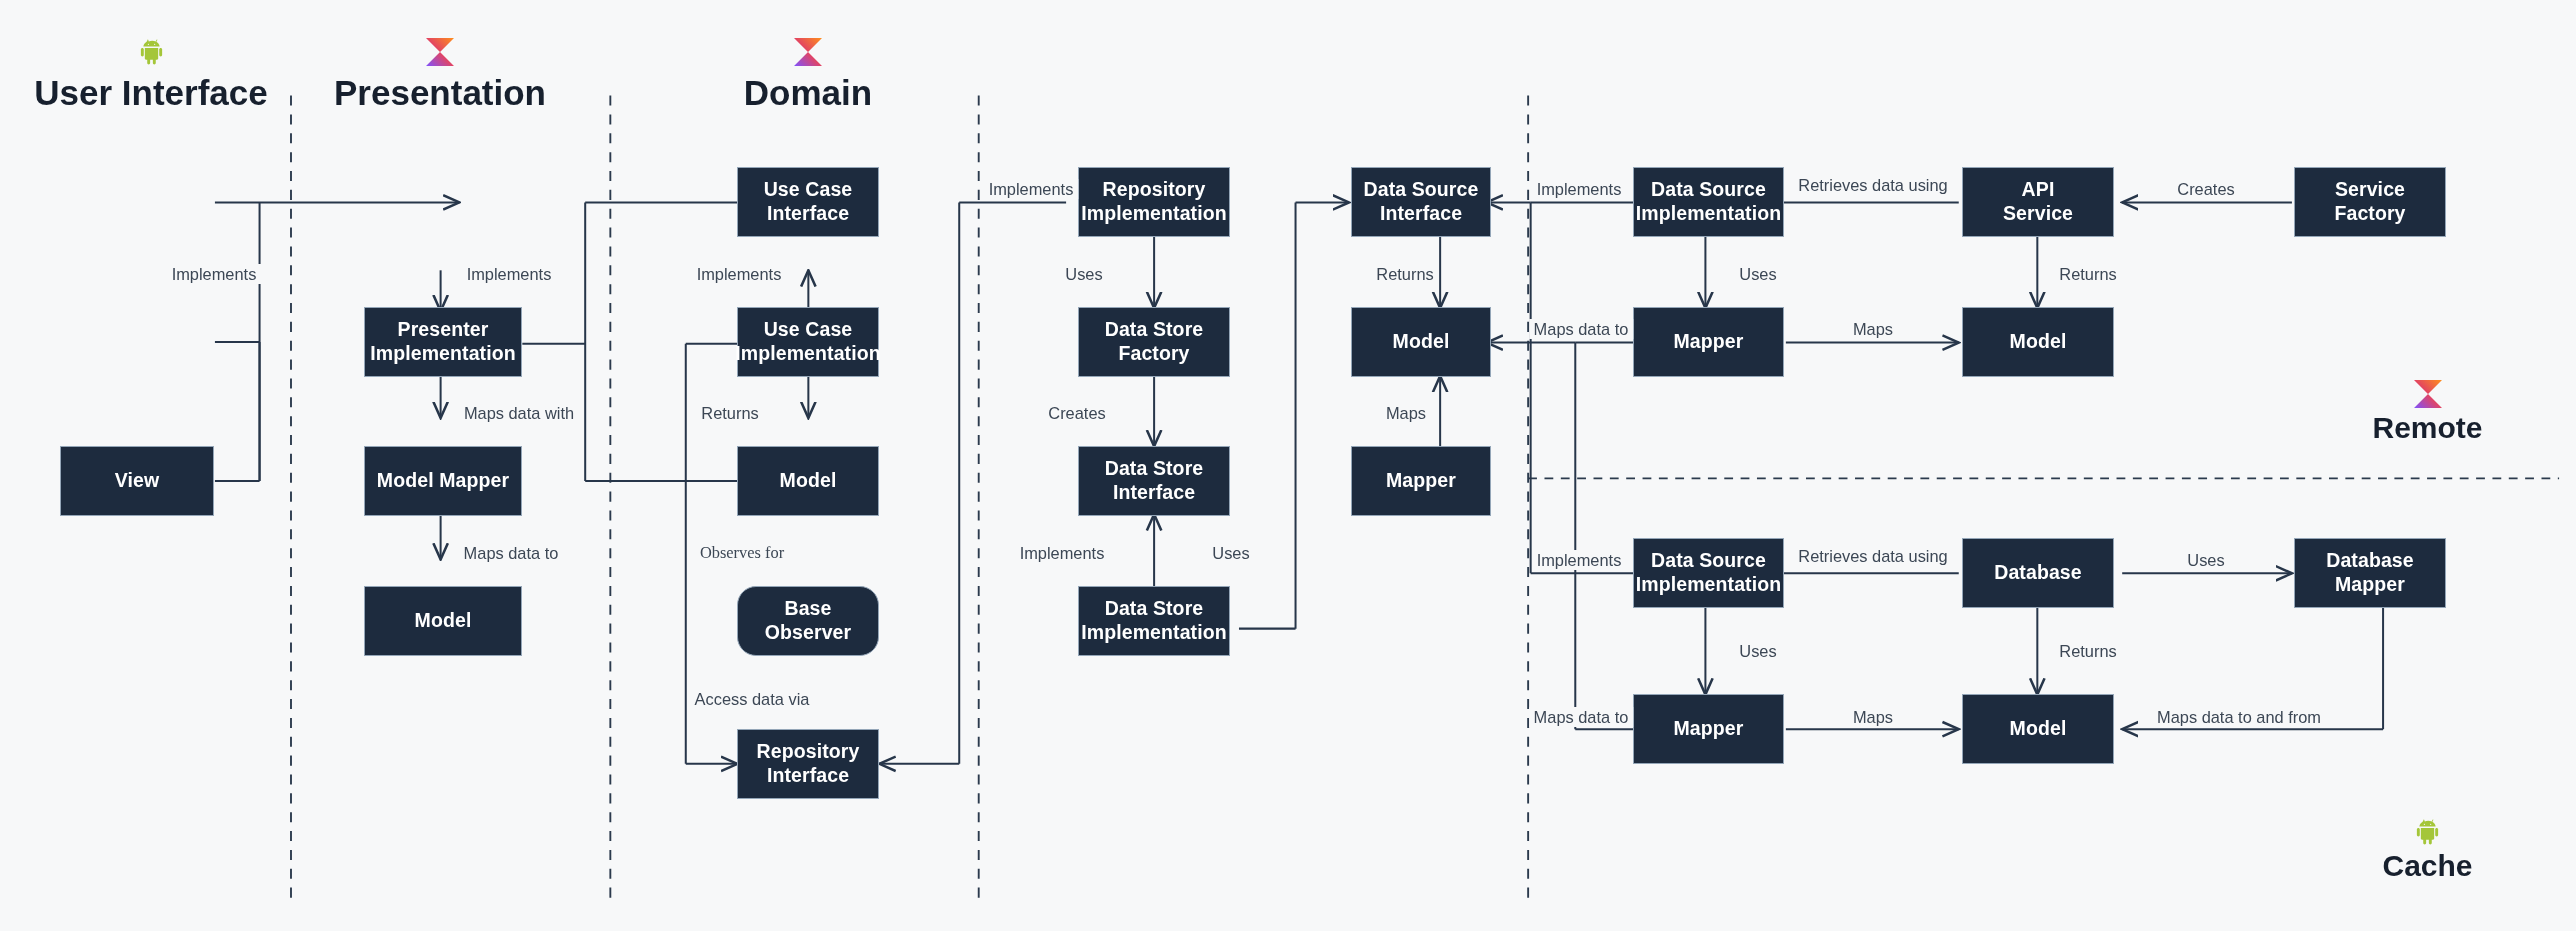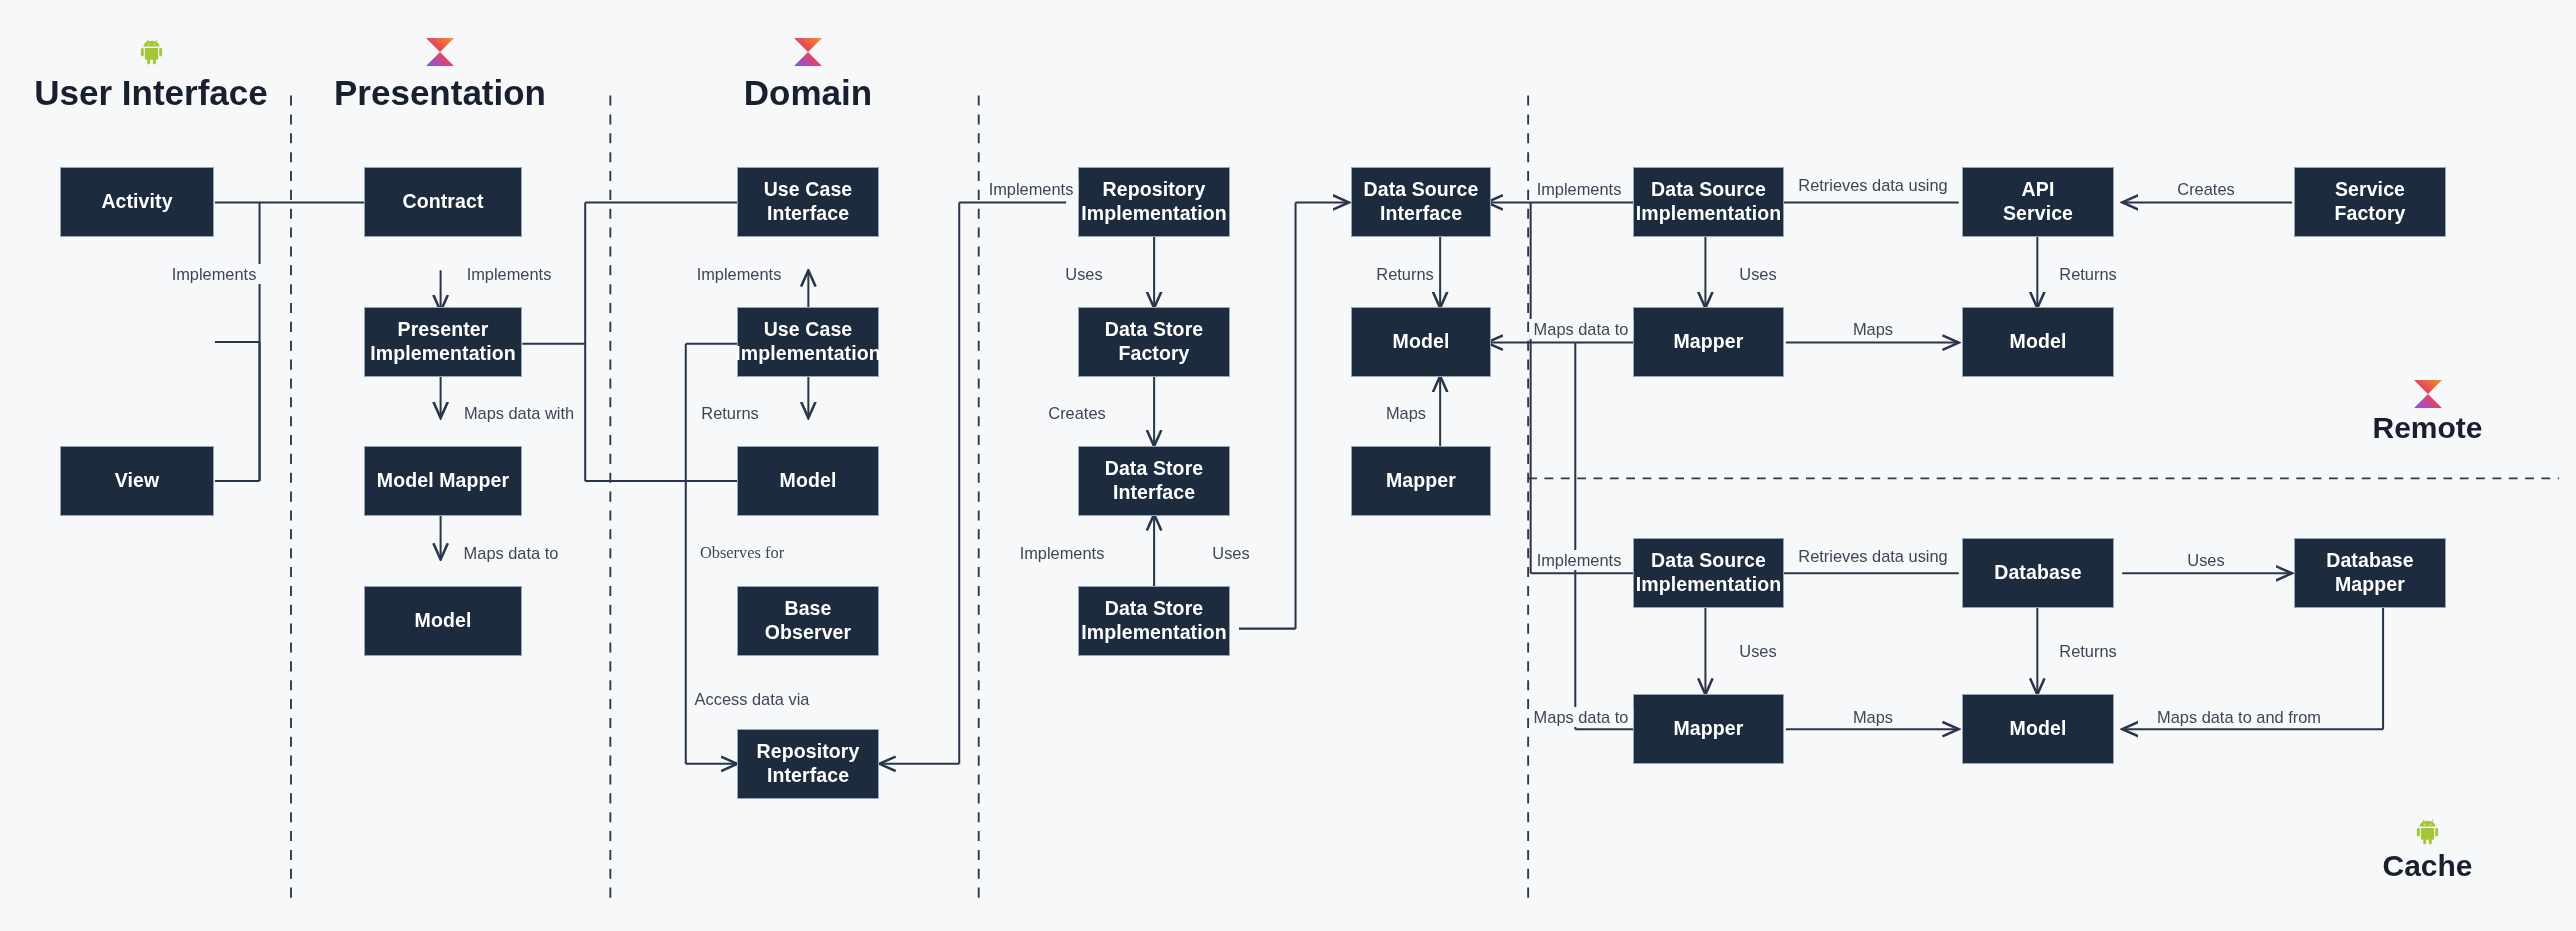--- a/index.html
+++ b/index.html
@@ -230,50 +230,44 @@
           <path d="M20.8,9.1c0.8,0,1.4,0.6,1.4,1.4v5.3c0,0.8-0.6,1.4-1.4,1.4s-1.4-0.6-1.4-1.4v-5.3C19.4,9.7,20,9.1,20.8,9.1z"></path>
           <path d="M8.2,1.5L7.3,3.2C5.6,4.2,4.4,5.8,4.2,7.7h15.6c-0.2-1.9-1.4-3.5-3.1-4.5l0.9-1.7c0.1-0.2,0-0.4-0.2-0.5 c-0.2-0.1-0.4,0-0.5,0.2l-0.9,1.8c-1-0.4-2.1-0.7-3.3-0.7s-2.3,0.3-3.3,0.7L8.8,1.2C8.7,1,8.5,0.9,8.3,1C8.2,1.1,8.1,1.3,8.2,1.5z"></path>
         </g>
         <circle cx="9" cy="5.6" r="0.6" fill="#f7f8f9"></circle>
         <circle cx="15" cy="5.6" r="0.6" fill="#f7f8f9"></circle>
       </svg>
     </span>
     <span class="htitle">Cache</span>
   </div>
 
-  <div class="node" style="left:60px;top:167px;width:154px;height:70px;">
-    <span>Activity</span>
-    </div>
   <div class="node" style="left:60px;top:446px;width:154px;height:70px;">
     <span>View</span>
     </div>
 
-  <div class="node" style="left:364px;top:167px;width:158px;height:70px;">
-    <span>Contract</span>
-    </div>
   <div class="node" style="left:364px;top:307px;width:158px;height:70px;">
     <span>Presenter<br>Implementation</span>
     </div>
   <div class="node" style="left:364px;top:446px;width:158px;height:70px;">
     <span>Model Mapper</span>
     </div>
   <div class="node" style="left:364px;top:586px;width:158px;height:70px;">
     <span>Model</span>
     </div>
 
   <div class="node" style="left:737px;top:167px;width:142px;height:70px;">
     <span>Use Case<br>Interface</span>
     </div>
   <div class="node" style="left:737px;top:307px;width:142px;height:70px;">
     <span>Use Case<br>Implementation</span>
     </div>
   <div class="node" style="left:737px;top:446px;width:142px;height:70px;">
     <span>Model</span>
     </div>
-  <div class="node" style="left:737px;top:586px;width:142px;height:70px;">
+  <div class="node" style="left:737px;top:586px;width:142px;height:70px;border-radius:19px;">
     <span>Base<br>Observer</span>
     </div>
   <div class="node" style="left:737px;top:729px;width:142px;height:70px;">
     <span>Repository<br>Interface</span>
     </div>
 
   <div class="node" style="left:1078px;top:167px;width:152px;height:70px;">
     <span>Repository<br>Implementation</span>
     </div>
   <div class="node" style="left:1078px;top:307px;width:152px;height:70px;">

